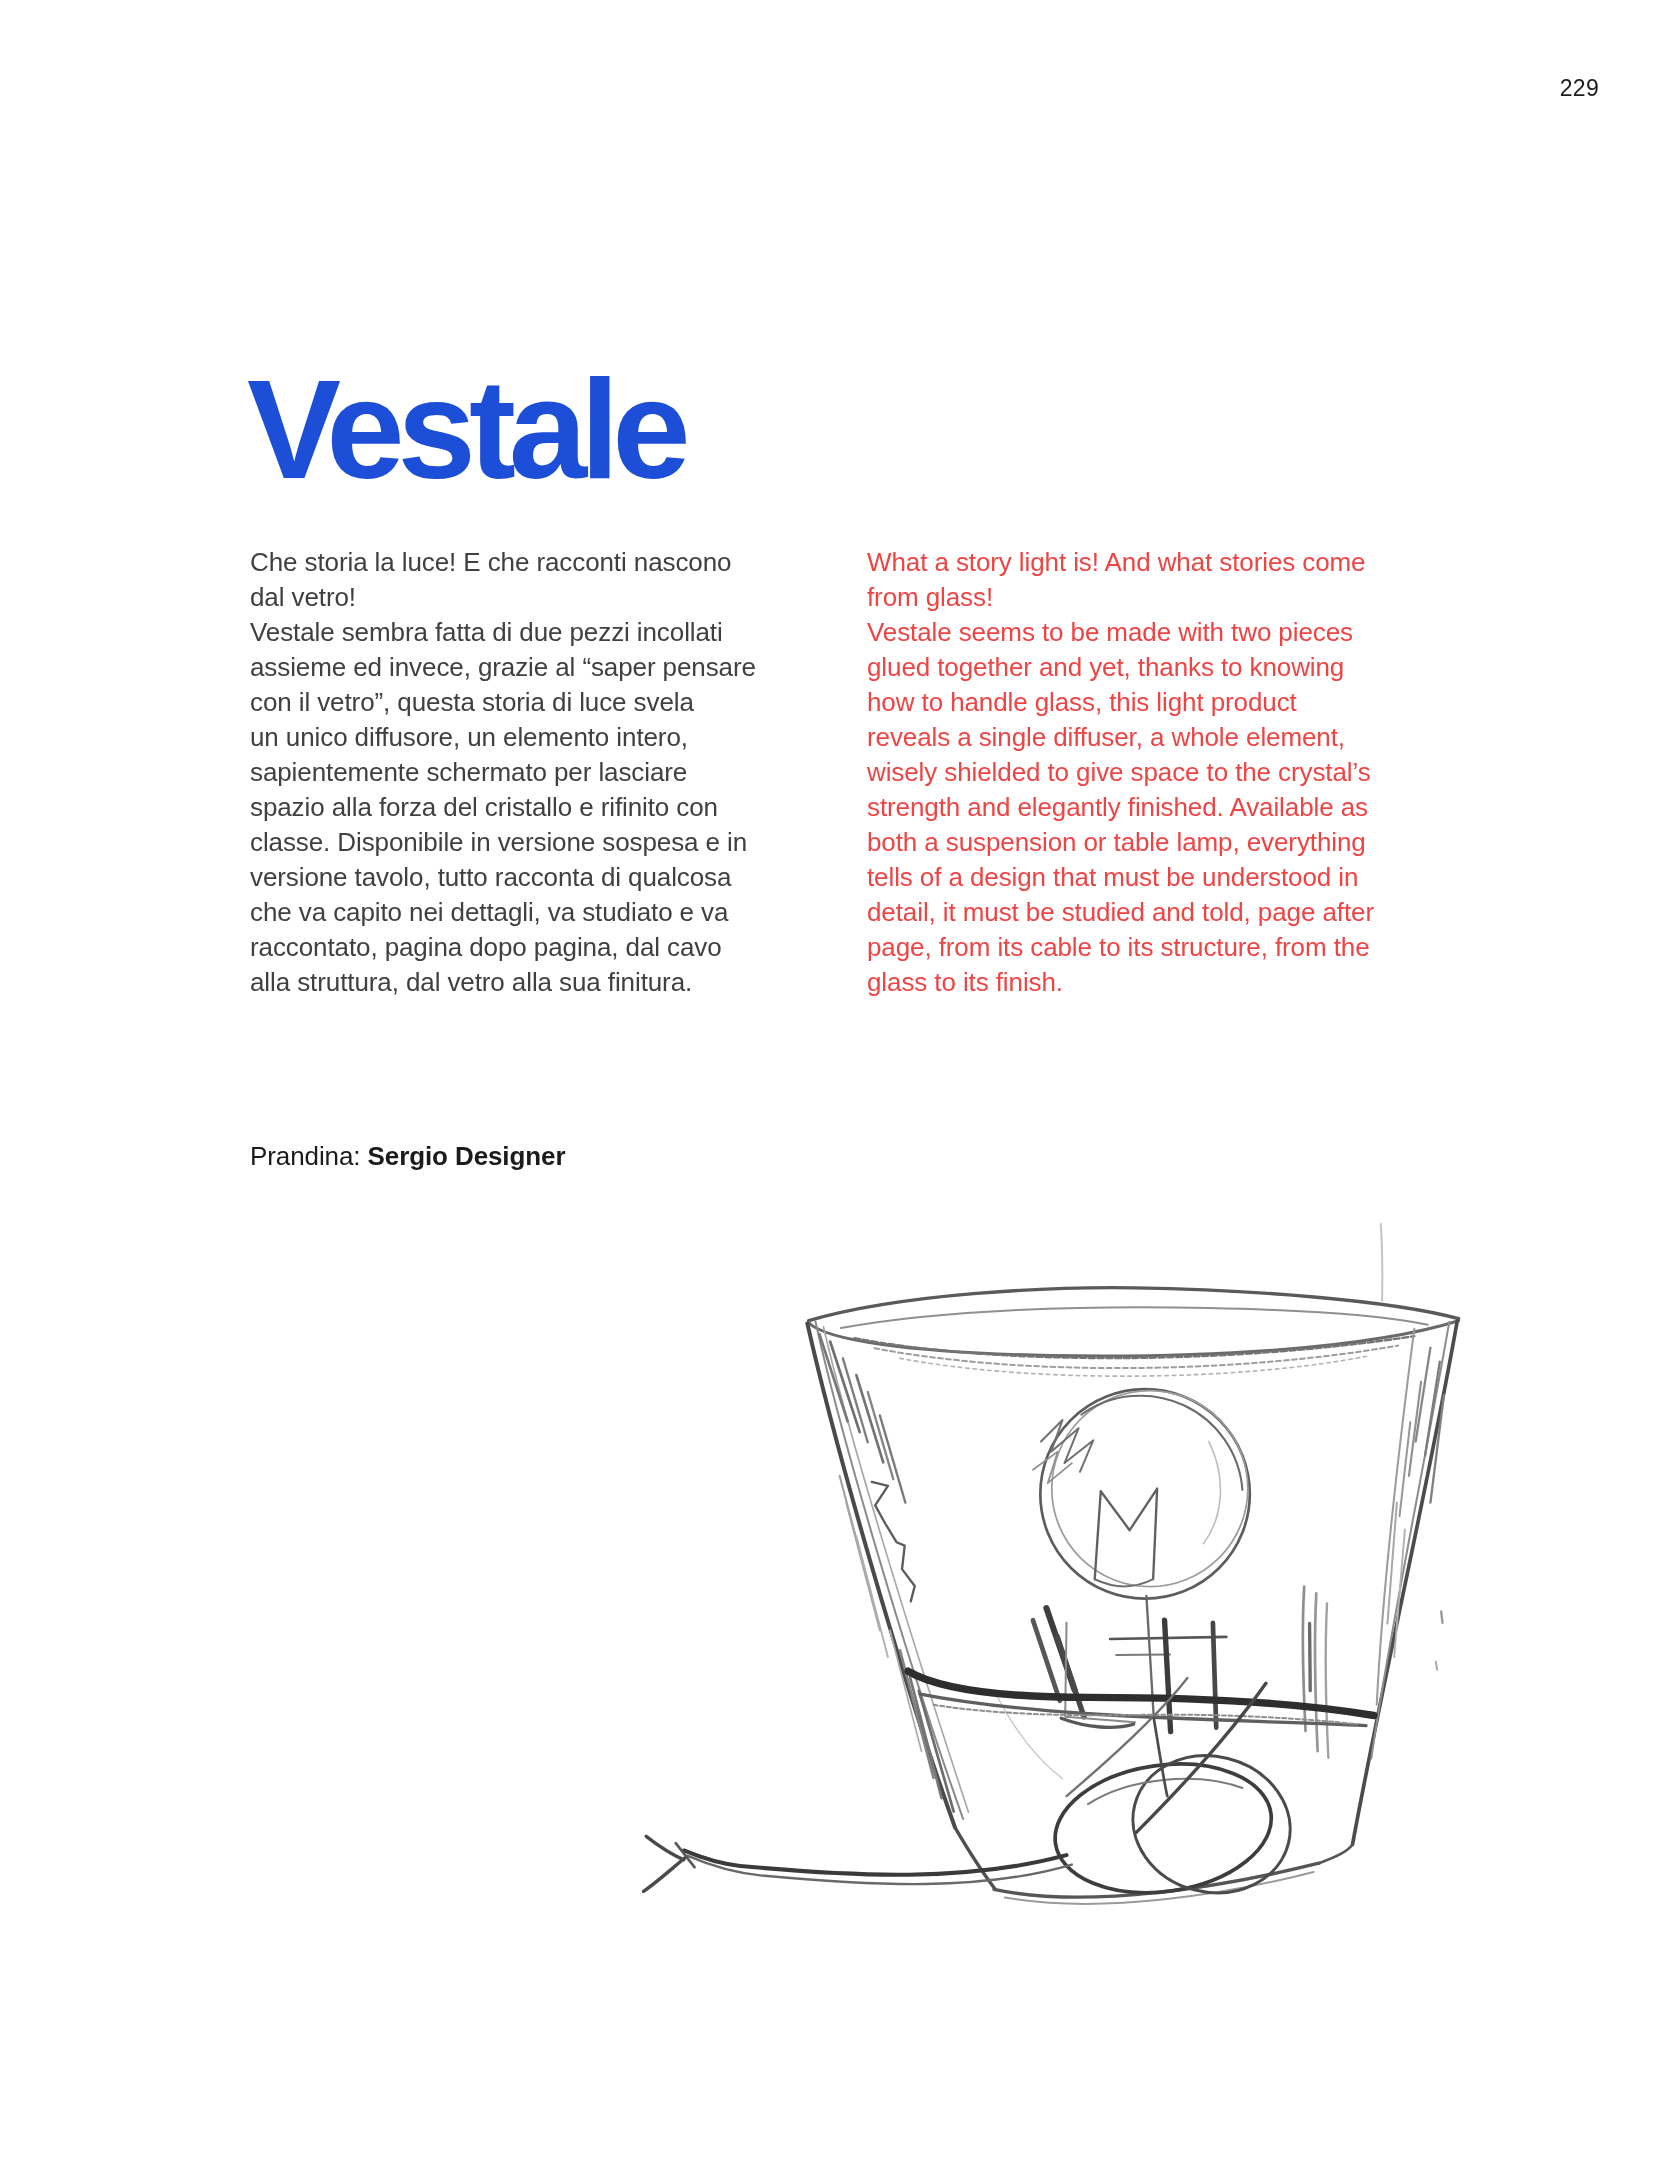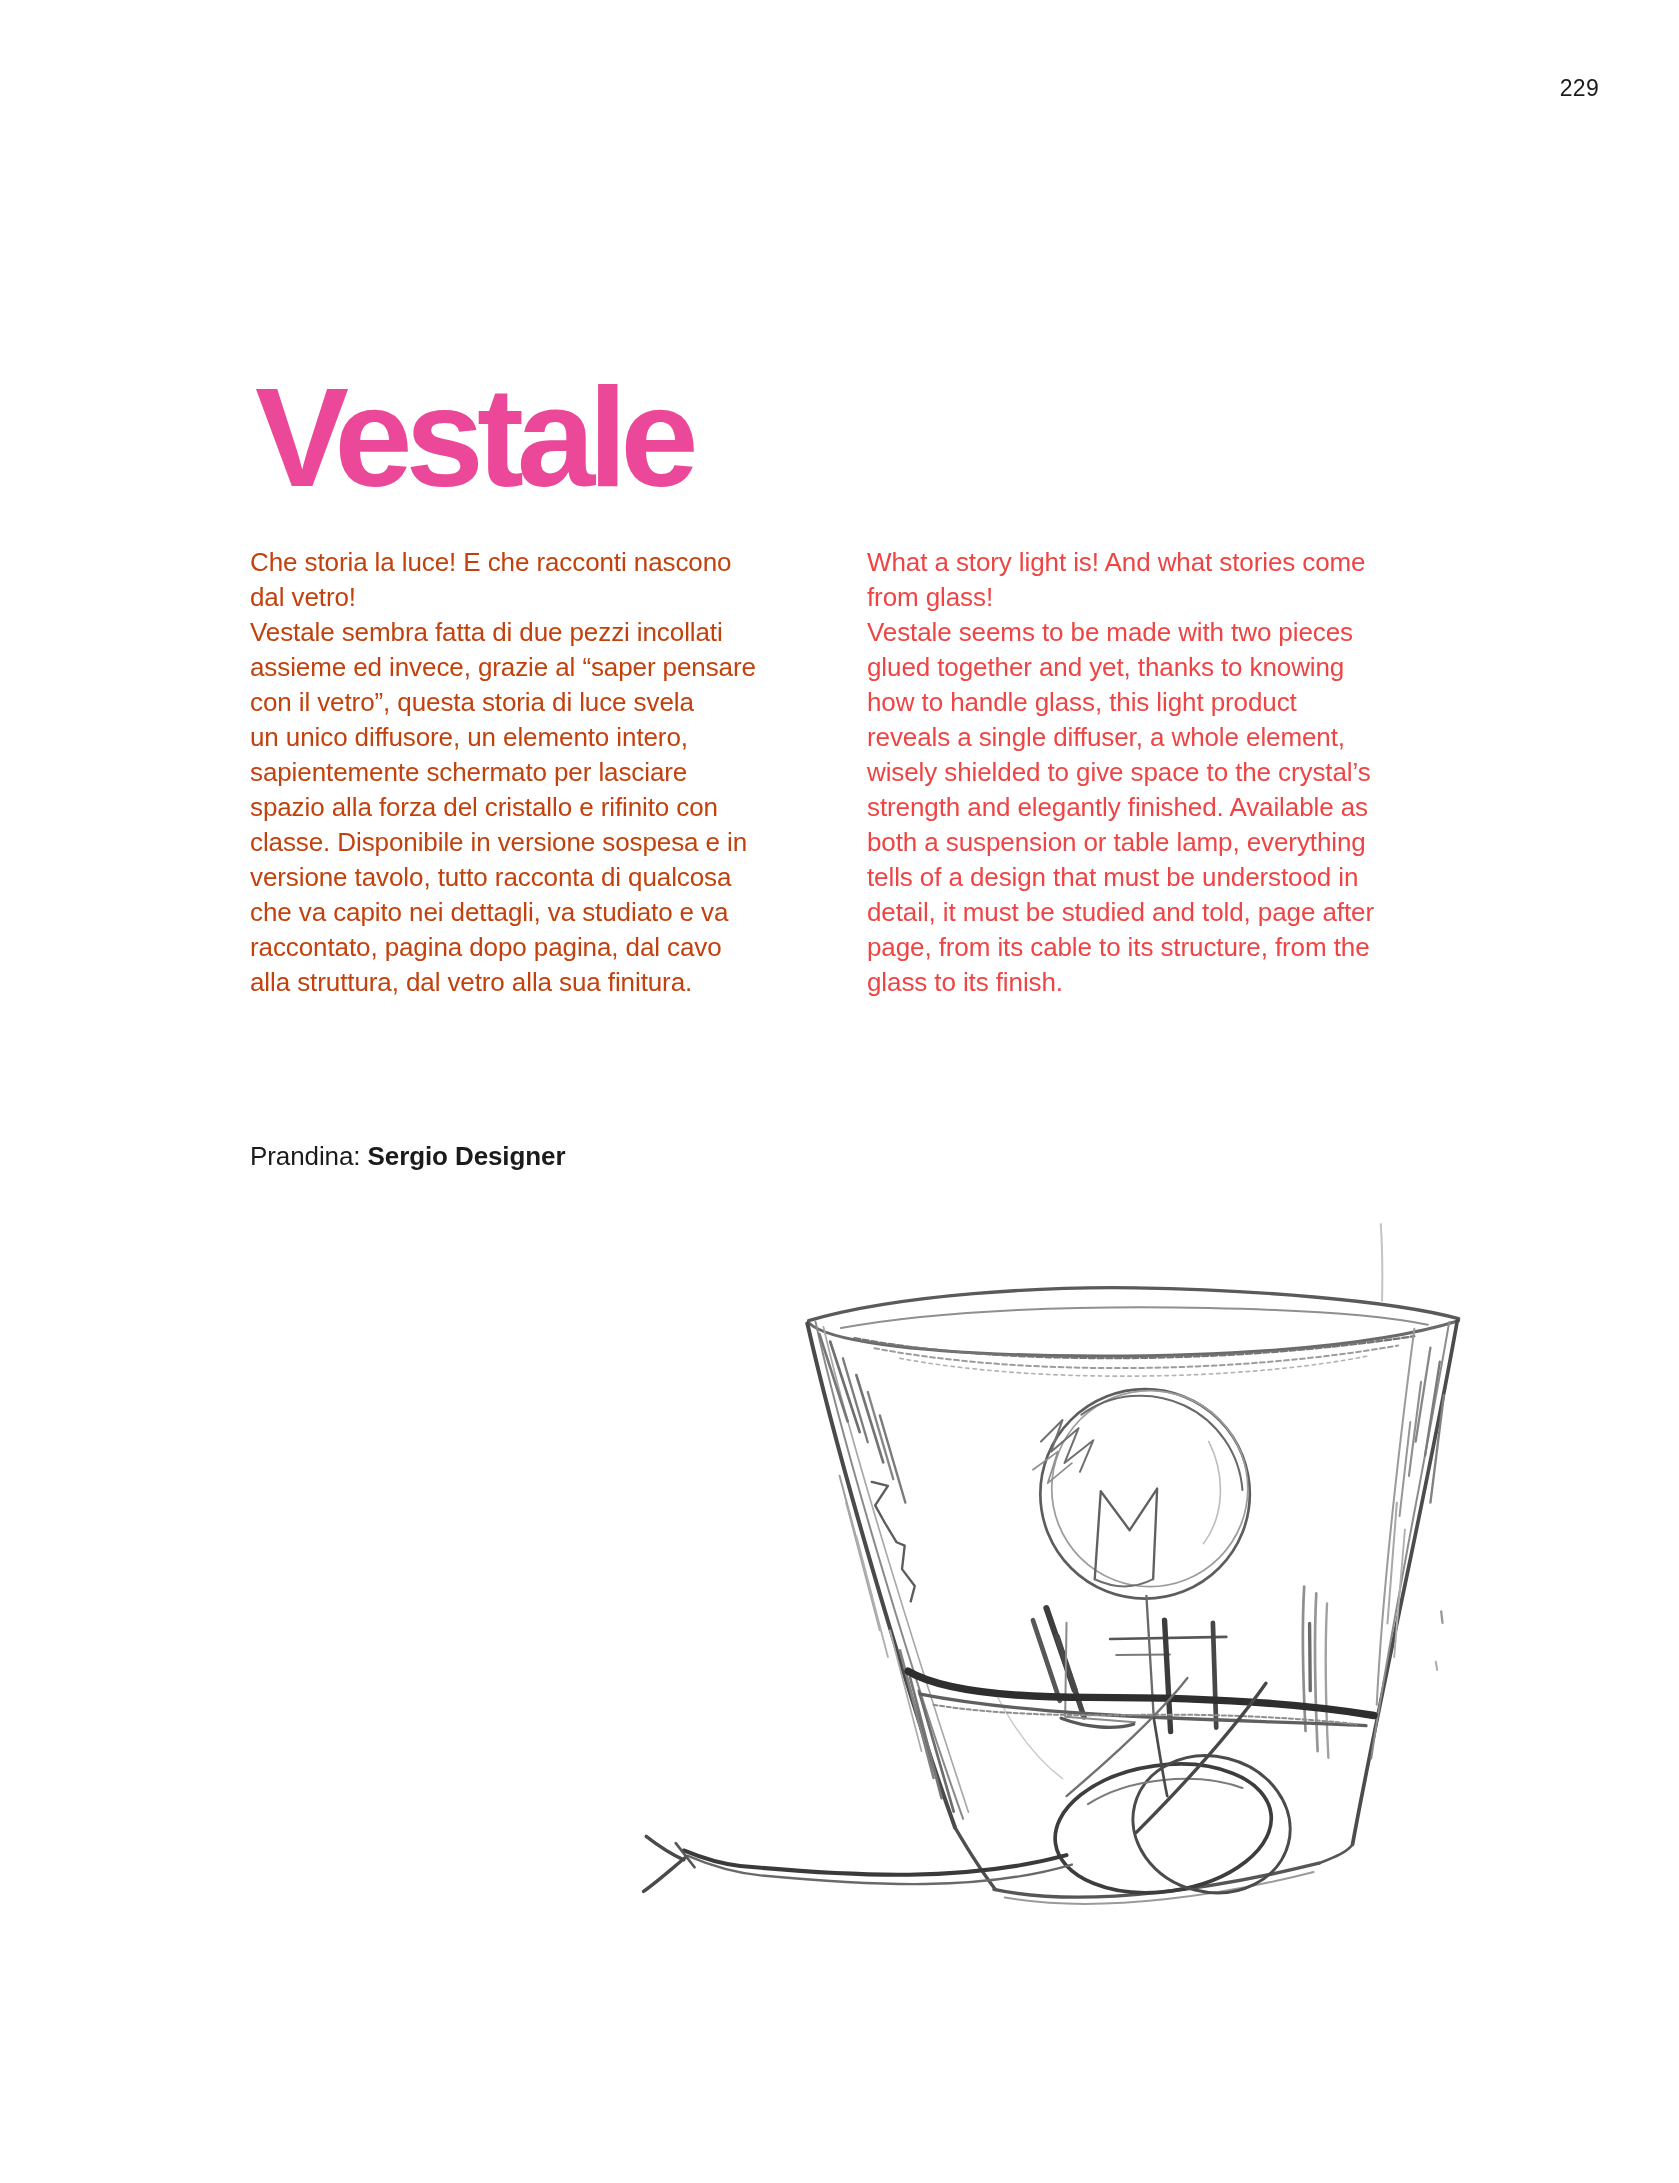--- a/index.html
+++ b/index.html
@@ -5,30 +5,30 @@
   html,body{margin:0;padding:0;background:#ffffff;}
   .page{
     position:relative;width:1679px;height:2183px;background:#ffffff;
     font-family:"Liberation Sans","DejaVu Sans",sans-serif;overflow:hidden;
   }
   .page-number{
     position:absolute;top:75px;left:1438px;width:161px;text-align:right;
     font-size:23px;color:#1c1c1c;letter-spacing:0.3px;
   }
   .title{
-    position:absolute;left:243px;top:355px;margin:12px;
+    position:absolute;left:243px;top:355px;margin:4px;
     font-size:141px;font-weight:bold;letter-spacing:-0.05em;
-    color:#ec4899;line-height:1;white-space:nowrap;
+    color:#1d4ed8;line-height:1;white-space:nowrap;
   }
   .col{
     position:absolute;top:545px;width:591px;
     font-size:26px;line-height:35px;letter-spacing:-0.1px;
     white-space:pre-line;
   }
-  .col-it{left:250px;color:#c2410c;}
+  .col-it{left:250px;color:#404040;}
   .col-en{left:867px;color:#ef4444;}
   .designer{
     position:absolute;left:250px;top:1115px;font-size:26px;color:#1b1b1b;
     letter-spacing:-0.1px;
   }
   .designer .name{font-weight:bold;}
   .sketch{position:absolute;left:578px;top:1209px;width:846px;height:705px;}
   .sketch svg{width:100%;height:100%;display:block;}
 </style>
 </head>

